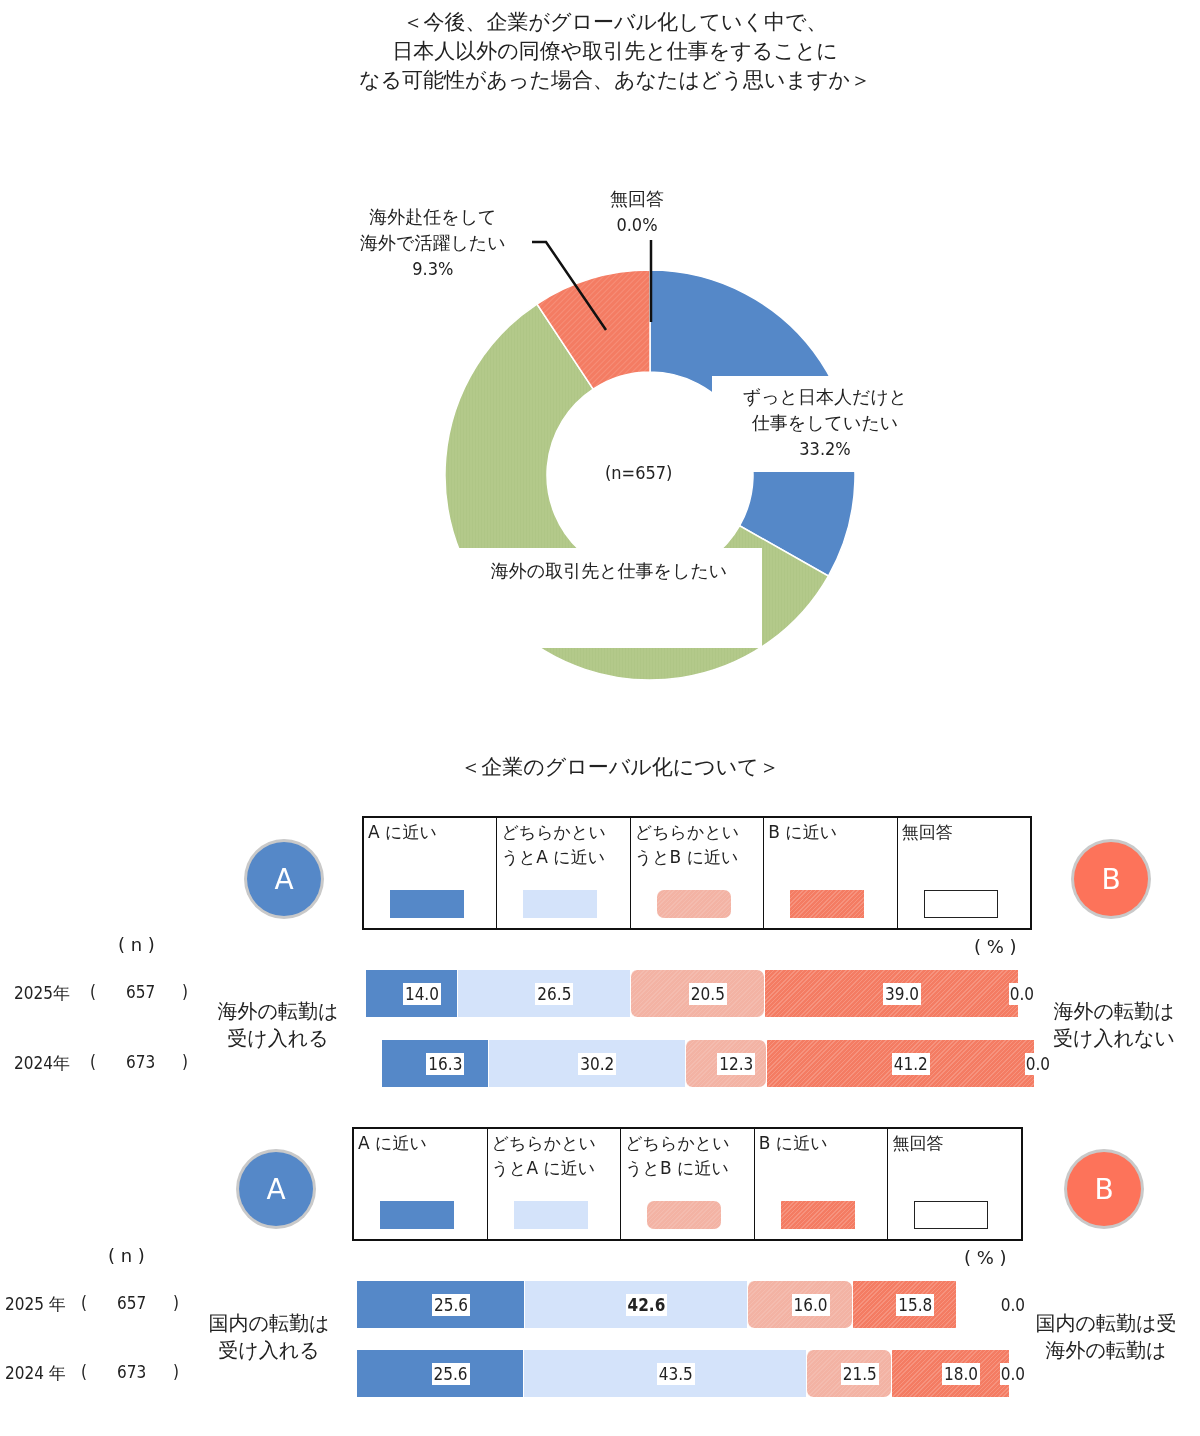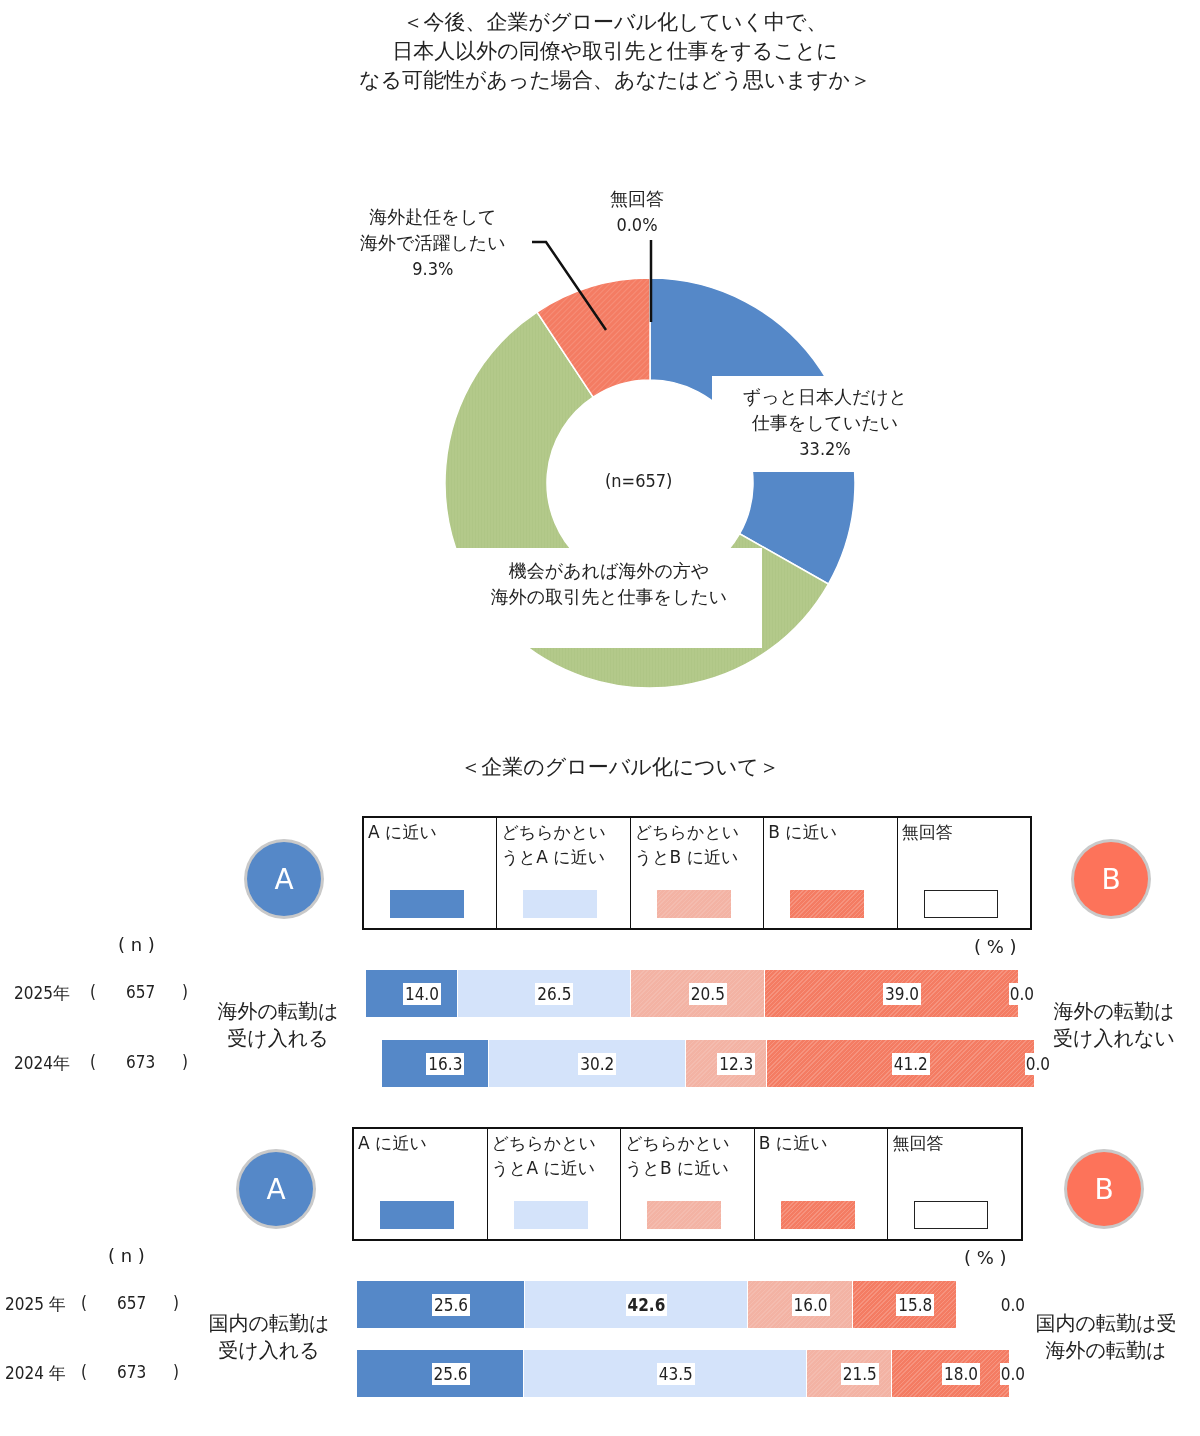--- a/index.html
+++ b/index.html
@@ -1,40 +1,40 @@
 <!DOCTYPE html>
 <html><head>
 <meta charset="utf-8">
 <style>
   html, body { margin:0; padding:0; background:#ffffff; }
   body { width:1200px; height:1436px; position:relative; overflow:hidden;
          font-family: "DejaVu Sans", "Liberation Sans", sans-serif; color:#222; }
   .abs { position:absolute; }
   .title { left:0; width:1230px; top:8px; text-align:center; font-size:21px; line-height:29px; color:#222; }
   .title div { white-space:nowrap; }
-  .donut-wrap { left:445px; top:278px; width:410px; height:410px; }
+  .donut-wrap { left:445px; top:270px; width:410px; height:410px; }
   .lbl { position:absolute; text-align:center; font-size:18px; line-height:26px; background:#fff; white-space:nowrap; }
   .num { font-family: "DejaVu Sans Condensed", "Liberation Sans Narrow", "Liberation Sans", sans-serif; }
   .sec-title { left:0; width:1240px; top:753px; text-align:center; font-size:21px; }
   .legend { display:flex; border:2px solid #111; box-sizing:border-box; height:114px; }
   .legend .cell { flex:1; border-right:1.5px solid #111; position:relative; font-size:17px; line-height:25px; padding:2px 4px; }
   .legend .cell:last-child { border-right:none; }
   .swatch { position:absolute; left:26px; bottom:10px; width:74px; height:28px; }
   .circle { width:74px; height:74px; border-radius:50%; color:#fff; font-size:28px;
             display:flex; align-items:center; justify-content:center; box-shadow:0 0 0 3px #c9c9c9; }
   .bar-row { display:flex; height:47px; }
   .seg { position:relative; height:100%; display:flex; align-items:center; justify-content:center; }
   .seg + .seg { border-left:1.5px solid #fff; }
   .seg span { background:#fff; font-size:17px; padding:0 2px; line-height:22px;margin-left:21px; }
   .seg-zero { position:absolute; right:-17px; top:0; height:100%; display:flex; align-items:center; }
   .seg-zero span { background:#fff; font-size:17px; padding:0 1px; line-height:22px; }
   .hatch { background-color:#f47c63;
            background-image: repeating-linear-gradient(135deg, rgba(255,255,255,0.18) 0 1px, transparent 1px 3px); }
   .hatch-soft { background-color:#f3b3a4;
-           background-image: repeating-linear-gradient(135deg, rgba(255,255,255,0.12) 0 1px, transparent 1px 3px); }
+           background-image: repeating-linear-gradient(135deg, rgba(255,255,255,0.12) 0 1px, transparent 1px 3px); border-radius: 7px; }
   .side { font-size:20px; line-height:27px; text-align:center; white-space:nowrap; }
   .rowlbl { font-size:17px; white-space:nowrap; }
   .unit { font-size:18px; white-space:nowrap; }
 </style>
 </head>
 <body>
 
 <div class="abs title">
   <div>＜今後、企業がグローバル化していく中で、</div>
   <div>日本人以外の同僚や取引先と仕事をすることに</div>
@@ -75,21 +75,20 @@
   <div>海外赴任をして</div>
   <div>海外で活躍したい</div>
   <div class="num">9.3%</div>
 </div>
 <div class="lbl" style="left:712px;top:376px;width:226px;height:96px;padding-top:8px;box-sizing:border-box;">
   <div>ずっと日本人だけと</div>
   <div>仕事をしていたい</div>
   <div class="num">33.2%</div>
 </div>
 <div class="lbl" style="left:456px;top:548px;width:306px;height:100px;padding-top:10px;box-sizing:border-box;">
-  <div>機会があれば海外の方や</div>
   <div>海外の取引先と仕事をしたい</div>
 </div>
 
 <div class="abs sec-title">＜企業のグローバル化について＞</div>
 
 <div class="abs circle" style="left:247px;top:842px;background:#5588c8;">A</div>
 <div class="abs circle" style="left:1074px;top:842px;background:#fd735a;">B</div>
 
 <div class="abs legend" style="left:362px;top:816px;width:670px;">
   <div class="cell">

